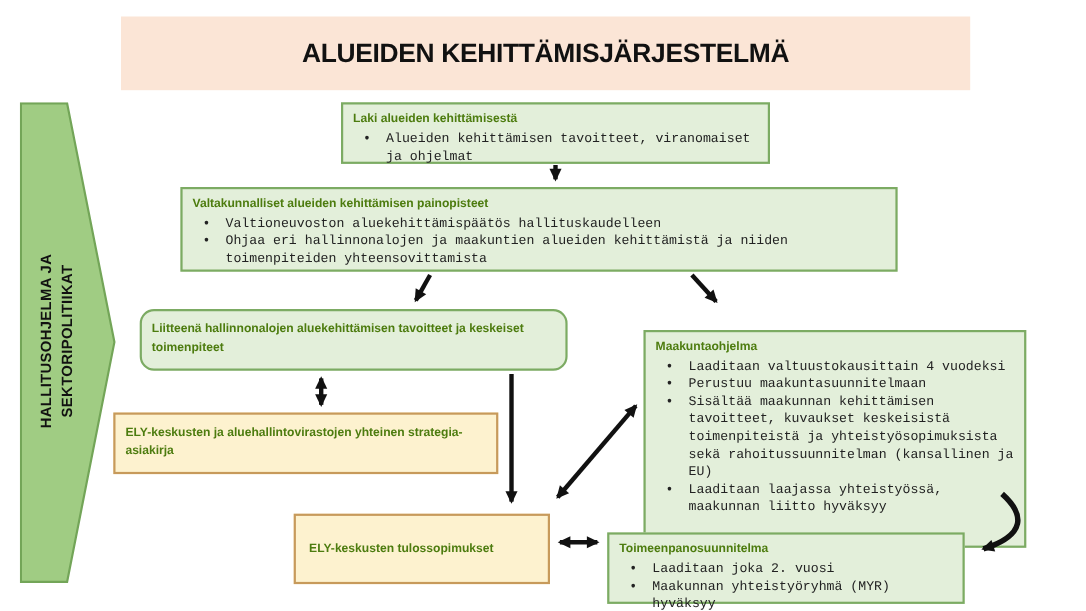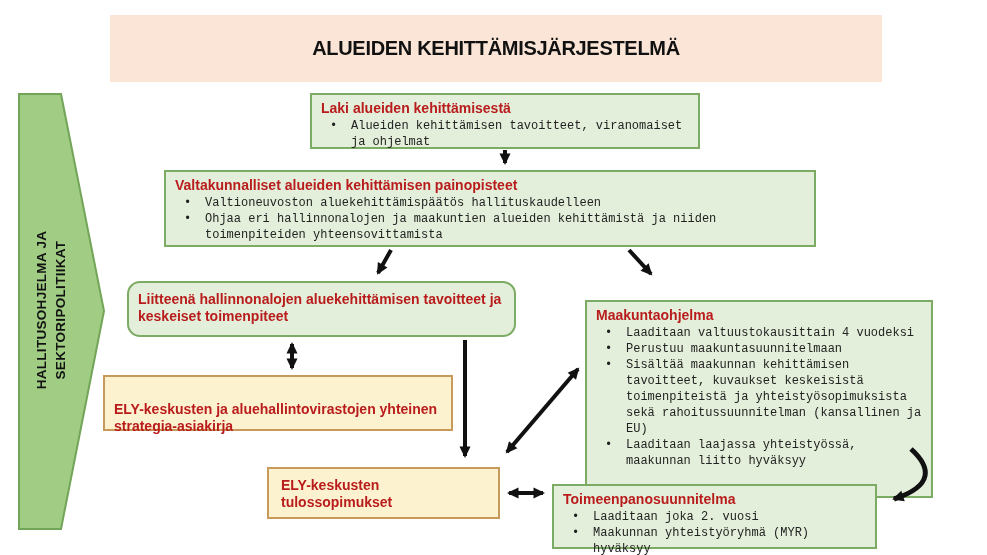--- a/index.html
+++ b/index.html
@@ -15,31 +15,31 @@
   }
   html,body{margin:0;padding:0;background:#ffffff;}
   .canvas{
     position:relative;width:987px;height:555px;background:#ffffff;overflow:hidden;
     font-family:"Liberation Sans","DejaVu Sans",sans-serif;color:var(--text-color);
   }
   .banner{
     position:absolute;left:110px;top:15px;width:772px;height:67px;
     background:var(--banner-bg);display:flex;align-items:center;justify-content:center;
   }
-  .banner-title{font-size:20px;font-weight:bold;letter-spacing:-0.3px;color:#111;}
+  .banner-title{font-size:24px;font-weight:bold;letter-spacing:-0.3px;color:#111;}
   .side-arrow-svg{position:absolute;left:18px;top:93px;}
   .side-label{
     position:absolute;left:-118px;top:290px;width:340px;height:40px;
     transform:rotate(-90deg);text-align:center;font-weight:bold;font-size:13.5px;
     line-height:19px;letter-spacing:0.3px;color:#111;
   }
   .box{position:absolute;box-sizing:border-box;padding:5px 8px 4px 9px;}
   .green{background:var(--green-fill);border:2px solid var(--green-border);}
   .yellow{background:var(--yellow-fill);border:2px solid var(--yellow-border);}
-  .box-title{font-weight:bold;font-size:14px;line-height:17px;color:#b91c1c;}
+  .box-title{font-weight:bold;font-size:11px;line-height:17px;color:#4d7c0f;}
   .bullets{margin:1px 0 0 0;padding:0;list-style:none;font-size:12px;line-height:16px;color:#222;}
   .bullets li{position:relative;padding-left:30px;font-family:Liberation Mono, monospace;}
   .bullets li::before{content:"\2022";position:absolute;left:9px;top:0;}
   .center-v{display:flex;align-items:center;}
   .arrows{position:absolute;left:0;top:0;pointer-events:none;}
 </style>
 </head>
 <body>
 
 <div class="canvas">
@@ -68,35 +68,35 @@
     <ul class="bullets">
       <li>Valtioneuvoston aluekehittämispäätös hallituskaudelleen</li>
       <li>Ohjaa eri hallinnonalojen ja maakuntien alueiden kehittämistä ja niiden toimenpiteiden yhteensovittamista</li>
     </ul>
   </div>
 
   <div class="box green" style="left:127px;top:281px;width:389px;height:56px;padding-top:8px;border-radius:13px;">
     <div class="box-title">Liitteenä hallinnonalojen aluekehittämisen tavoitteet ja keskeiset toimenpiteet</div>
   </div>
 
-  <div class="box yellow" style="left:103px;top:375px;width:350px;height:56px;padding-top:24px;">
+  <div class="box yellow" style="left:103px;top:375px;width:350px;height:56px;padding-top:8px;">
     <div class="box-title">ELY-keskusten ja aluehallintovirastojen yhteinen strategia-asiakirja</div>
   </div>
 
   <div class="box green" style="left:585px;top:300px;width:348px;height:198px;">
     <div class="box-title">Maakuntaohjelma</div>
     <ul class="bullets">
       <li>Laaditaan valtuustokausittain 4 vuodeksi</li>
       <li>Perustuu maakuntasuunnitelmaan</li>
       <li>Sisältää maakunnan kehittämisen tavoitteet, kuvaukset keskeisistä toimenpiteistä ja yhteistyösopimuksista sekä rahoitussuunnitelman (kansallinen ja EU)</li>
       <li>Laaditaan laajassa yhteistyössä, maakunnan liitto hyväksyy</li>
     </ul>
   </div>
 
-  <div class="box yellow center-v" style="left:267px;top:467px;width:233px;height:52px;padding-left:12px;">
+  <div class="box yellow center-v" style="left:267px;top:467px;width:233px;height:64px;padding-left:12px;">
     <div class="box-title">ELY-keskusten tulossopimukset</div>
   </div>
 
   <div class="box green" style="left:552px;top:484px;width:325px;height:65px;">
     <div class="box-title">Toimeenpanosuunnitelma</div>
     <ul class="bullets">
       <li>Laaditaan joka 2. vuosi</li>
       <li>Maakunnan yhteistyöryhmä (MYR) hyväksyy</li>
     </ul>
   </div>

